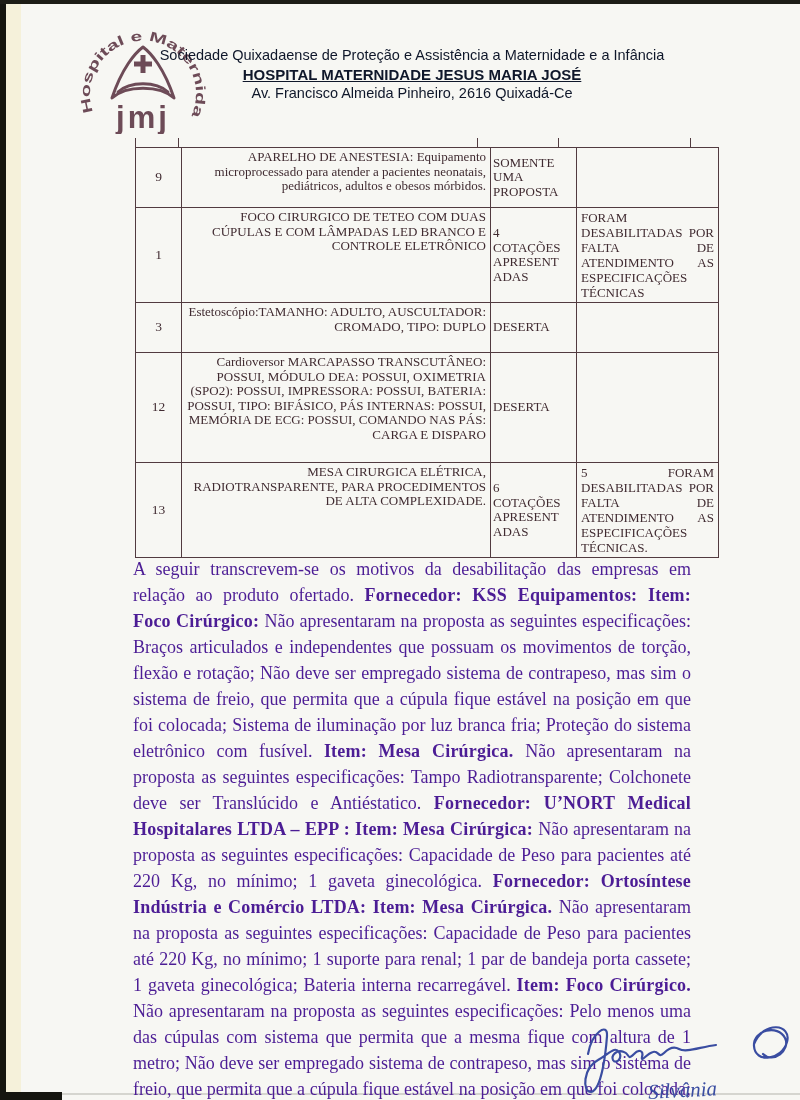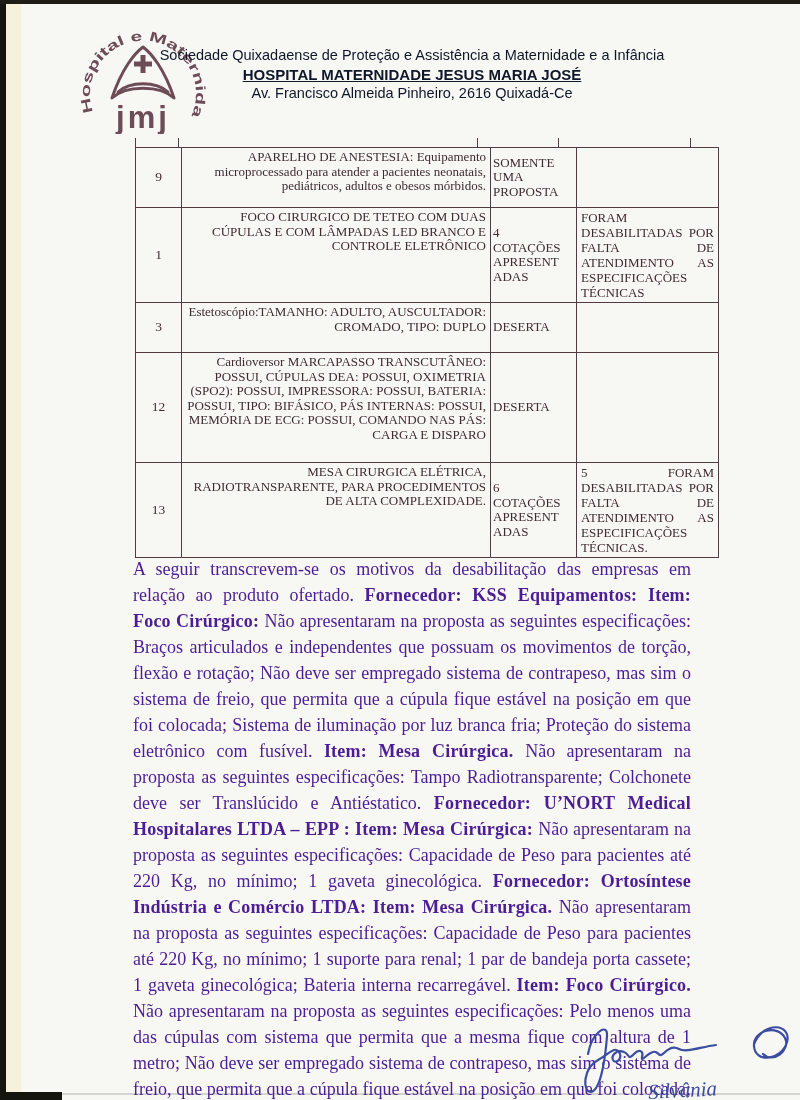--- a/index.html
+++ b/index.html
@@ -113,21 +113,21 @@
           <td class="cell-reason">FORAM DESABILITADAS POR FALTA DE ATENDIMENTO AS ESPECIFICAÇÕES TÉCNICAS</td>
         </tr>
         <tr style="height: 50px;">
           <td class="cell-num">3</td>
           <td class="cell-desc">Estetoscópio:TAMANHO: ADULTO, AUSCULTADOR: CROMADO, TIPO: DUPLO</td>
           <td class="cell-status">DESERTA</td>
           <td class="cell-reason"></td>
         </tr>
         <tr style="height: 110px;">
           <td class="cell-num">12</td>
-          <td class="cell-desc">Cardioversor MARCAPASSO TRANSCUTÂNEO: POSSUI, CÚPULAS DEA: POSSUI, OXIMETRIA (SPO2): POSSUI, IMPRESSORA: POSSUI, BATERIA: POSSUI, TIPO: BIFÁSICO, PÁS INTERNAS: POSSUI, MEMÓRIA DE ECG: POSSUI, COMANDO NAS PÁS: CARGA E DISPARO</td>
+          <td class="cell-desc">Cardioversor MARCAPASSO TRANSCUTÂNEO: POSSUI, MÓDULO DEA: POSSUI, OXIMETRIA (SPO2): POSSUI, IMPRESSORA: POSSUI, BATERIA: POSSUI, TIPO: BIFÁSICO, PÁS INTERNAS: POSSUI, MEMÓRIA DE ECG: POSSUI, COMANDO NAS PÁS: CARGA E DISPARO</td>
           <td class="cell-status">DESERTA</td>
           <td class="cell-reason"></td>
         </tr>
         <tr style="height: 90px;">
           <td class="cell-num">13</td>
           <td class="cell-desc">MESA CIRURGICA ELÉTRICA, RADIOTRANSPARENTE, PARA PROCEDIMENTOS DE ALTA COMPLEXIDADE.</td>
           <td class="cell-status">6
 COTAÇÕES
 APRESENT
 ADAS</td>

